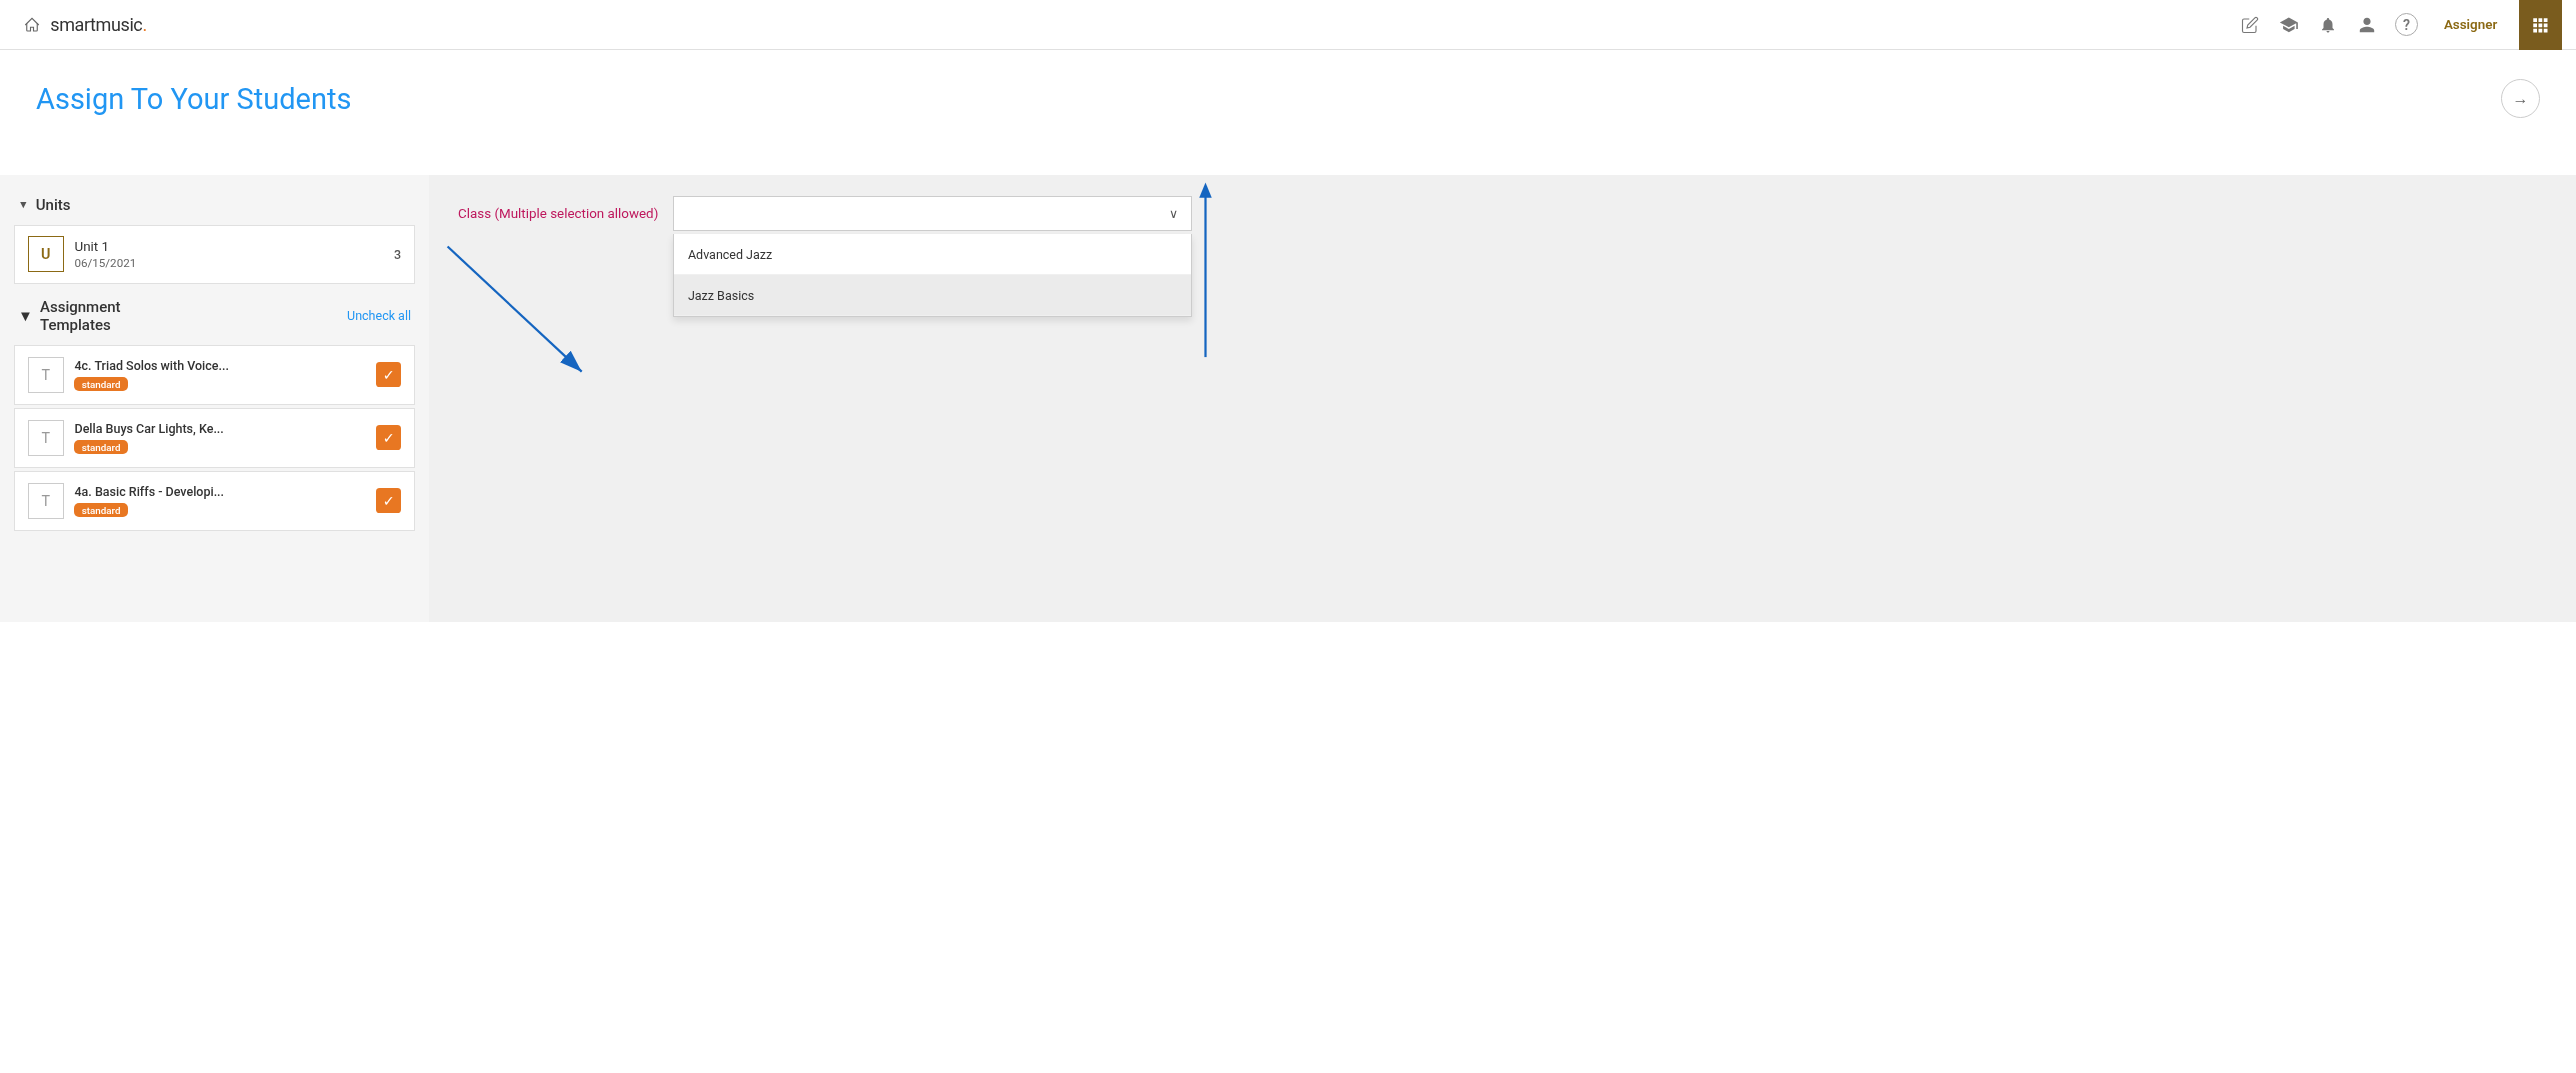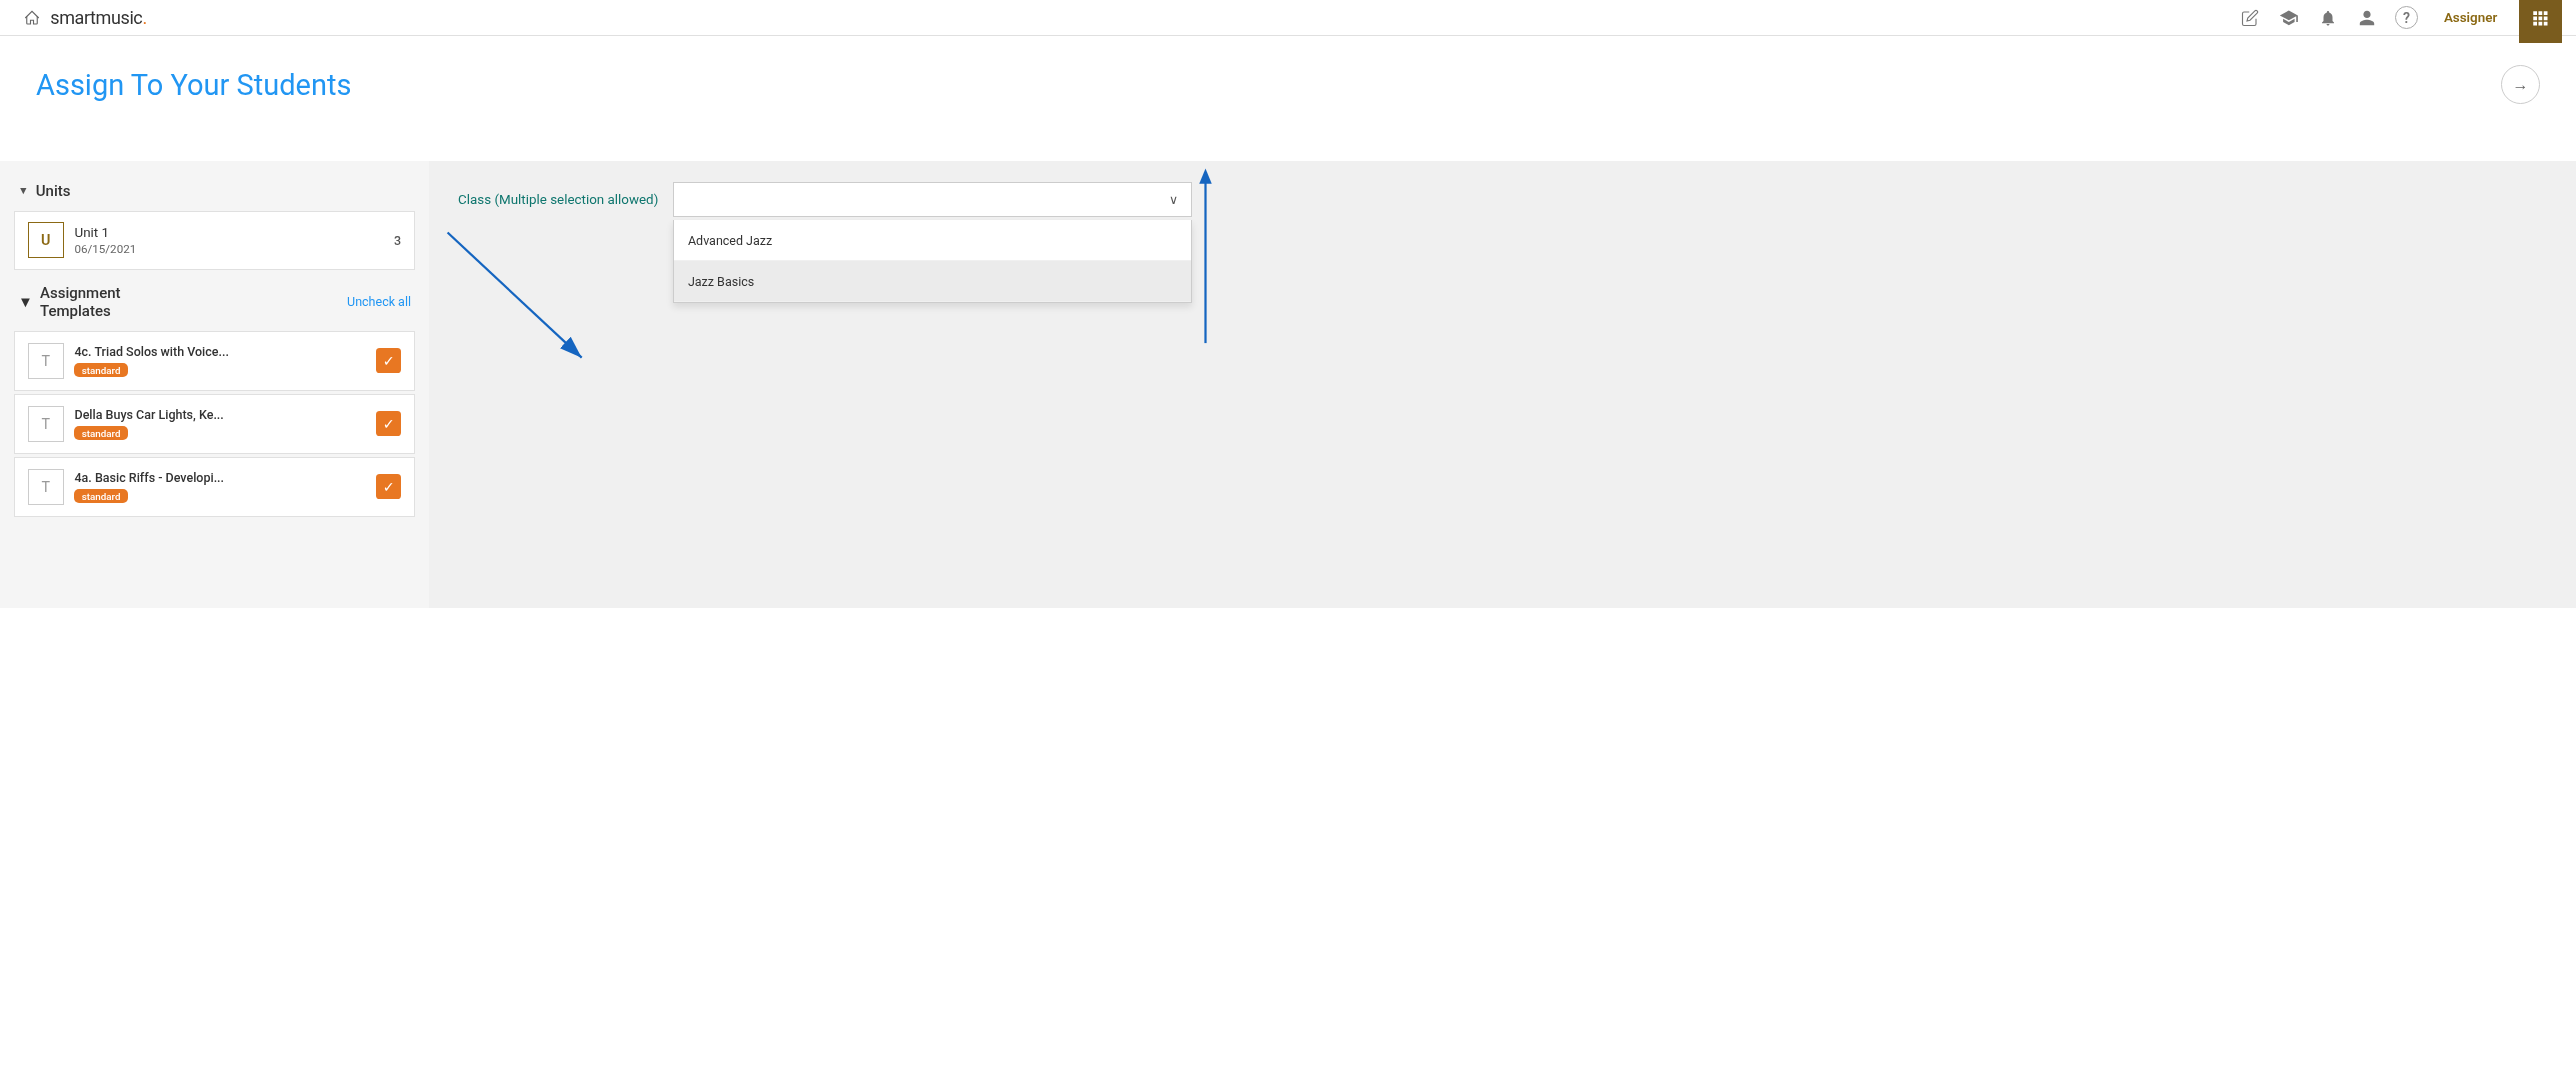--- a/index.html
+++ b/index.html
@@ -2,21 +2,21 @@
 <html style="font-size:14.3px"><head>
   <meta charset="utf-8">
   <style>
     * { box-sizing: border-box; margin: 0; padding: 0; }
     body { font-family: -apple-system, BlinkMacSystemFont, 'Segoe UI', Roboto, sans-serif; background: #fff; color: #333; }
 
     
     .header {
       display: flex;
       align-items: center;
-      height: 36px;
+      height: 50px;
       border-bottom: 0.9px solid #e0e0e0;
       padding: 0 14.3px;
       background: #fff;
       justify-content: center;
     }
     .header-home {
       display: flex;
       align-items: center;
       justify-content: center;
       width: 36px;
@@ -258,21 +258,21 @@
     }
 
     .class-row {
       display: flex;
       align-items: center;
       gap: 14.3px;
       position: relative;
     }
     .class-label {
       font-size: 13.4px;
-      color: #0f766e;
+      color: #be185d;
       white-space: nowrap;
       min-width: 197px;
       text-align: right;
     }
     .class-dropdown {
       flex: 1;
       max-width: 519px;
       background: #fff;
       border: 0.9px solid #ccc;
       padding: 9px 12.5px;

